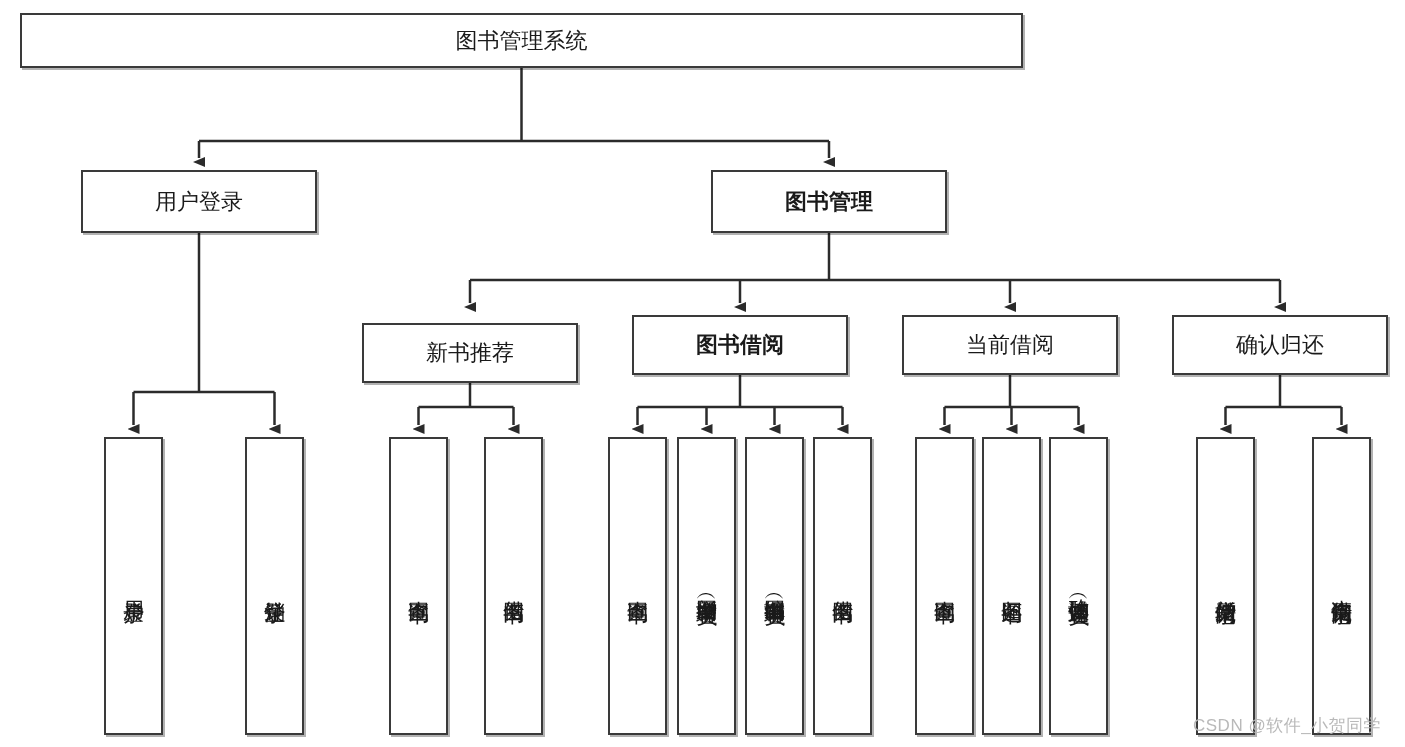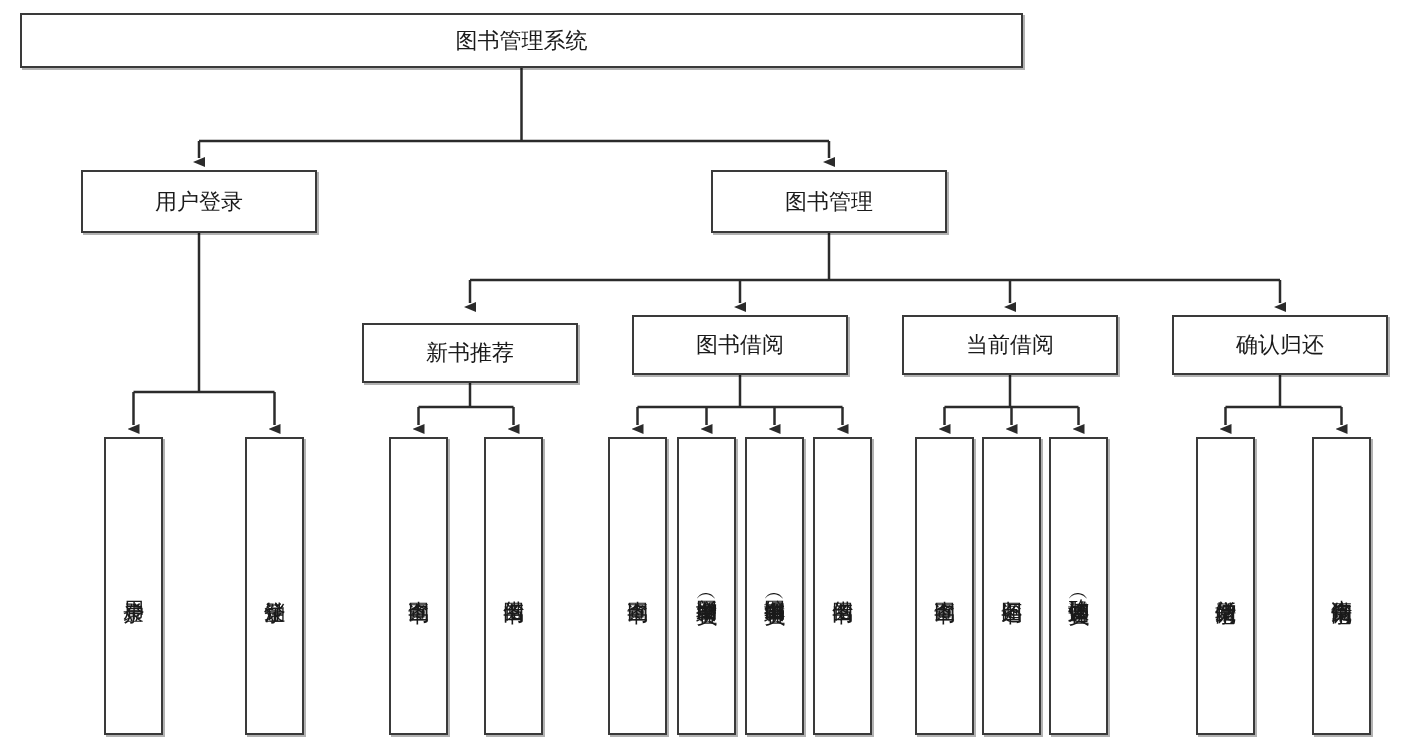--- a/index.html
+++ b/index.html
@@ -110,28 +110,28 @@
       </g>
   </svg>
 
   <div class="node h" style="left: 20px; top: 13px; width: 1003px; height: 55px;">
     <span class="label">图书管理系统</span>
   </div>
 
   <div class="node h" style="left: 81px; top: 170px; width: 236px; height: 63px;">
     <span class="label">用户登录</span>
   </div>
-  <div class="node h" style="left: 711px; top: 170px; width: 236px; height: 63px;">
+  <div class="node h" style="left: 711px; top: 170px; width: 236px; height: 63px; font-weight: bold;">
     <span class="label">图书管理</span>
   </div>
 
   <div class="node h" style="left: 362px; top: 323px; width: 216px; height: 60px;">
     <span class="label">新书推荐</span>
   </div>
-  <div class="node h" style="left: 632px; top: 315px; width: 216px; height: 60px;">
+  <div class="node h" style="left: 632px; top: 315px; width: 216px; height: 60px; font-weight: bold;">
     <span class="label">图书借阅</span>
   </div>
   <div class="node h" style="left: 902px; top: 315px; width: 216px; height: 60px; text-align: right;">
     <span class="label">当前借阅</span>
   </div>
   <div class="node h" style="left: 1172px; top: 315px; width: 216px; height: 60px;">
     <span class="label">确认归还</span>
   </div>
 
   <div class="node v" style="left: 104px; top: 437px; width: 59px; height: 298px;">
@@ -171,13 +171,14 @@
     <span class="label">确认归还（管理员）</span>
   </div>
 
   <div class="node v" style="left: 1196px; top: 437px; width: 59px; height: 298px;">
     <span class="label">新增借阅记录</span>
   </div>
   <div class="node v" style="left: 1312px; top: 437px; width: 59px; height: 298px;">
     <span class="label">查询借阅记录</span>
   </div>
 
+  <div class="watermark" style="left:1193px; top:714px;">CSDN @软件_小贺同学</div>
 </div>
 
 </body></html>

